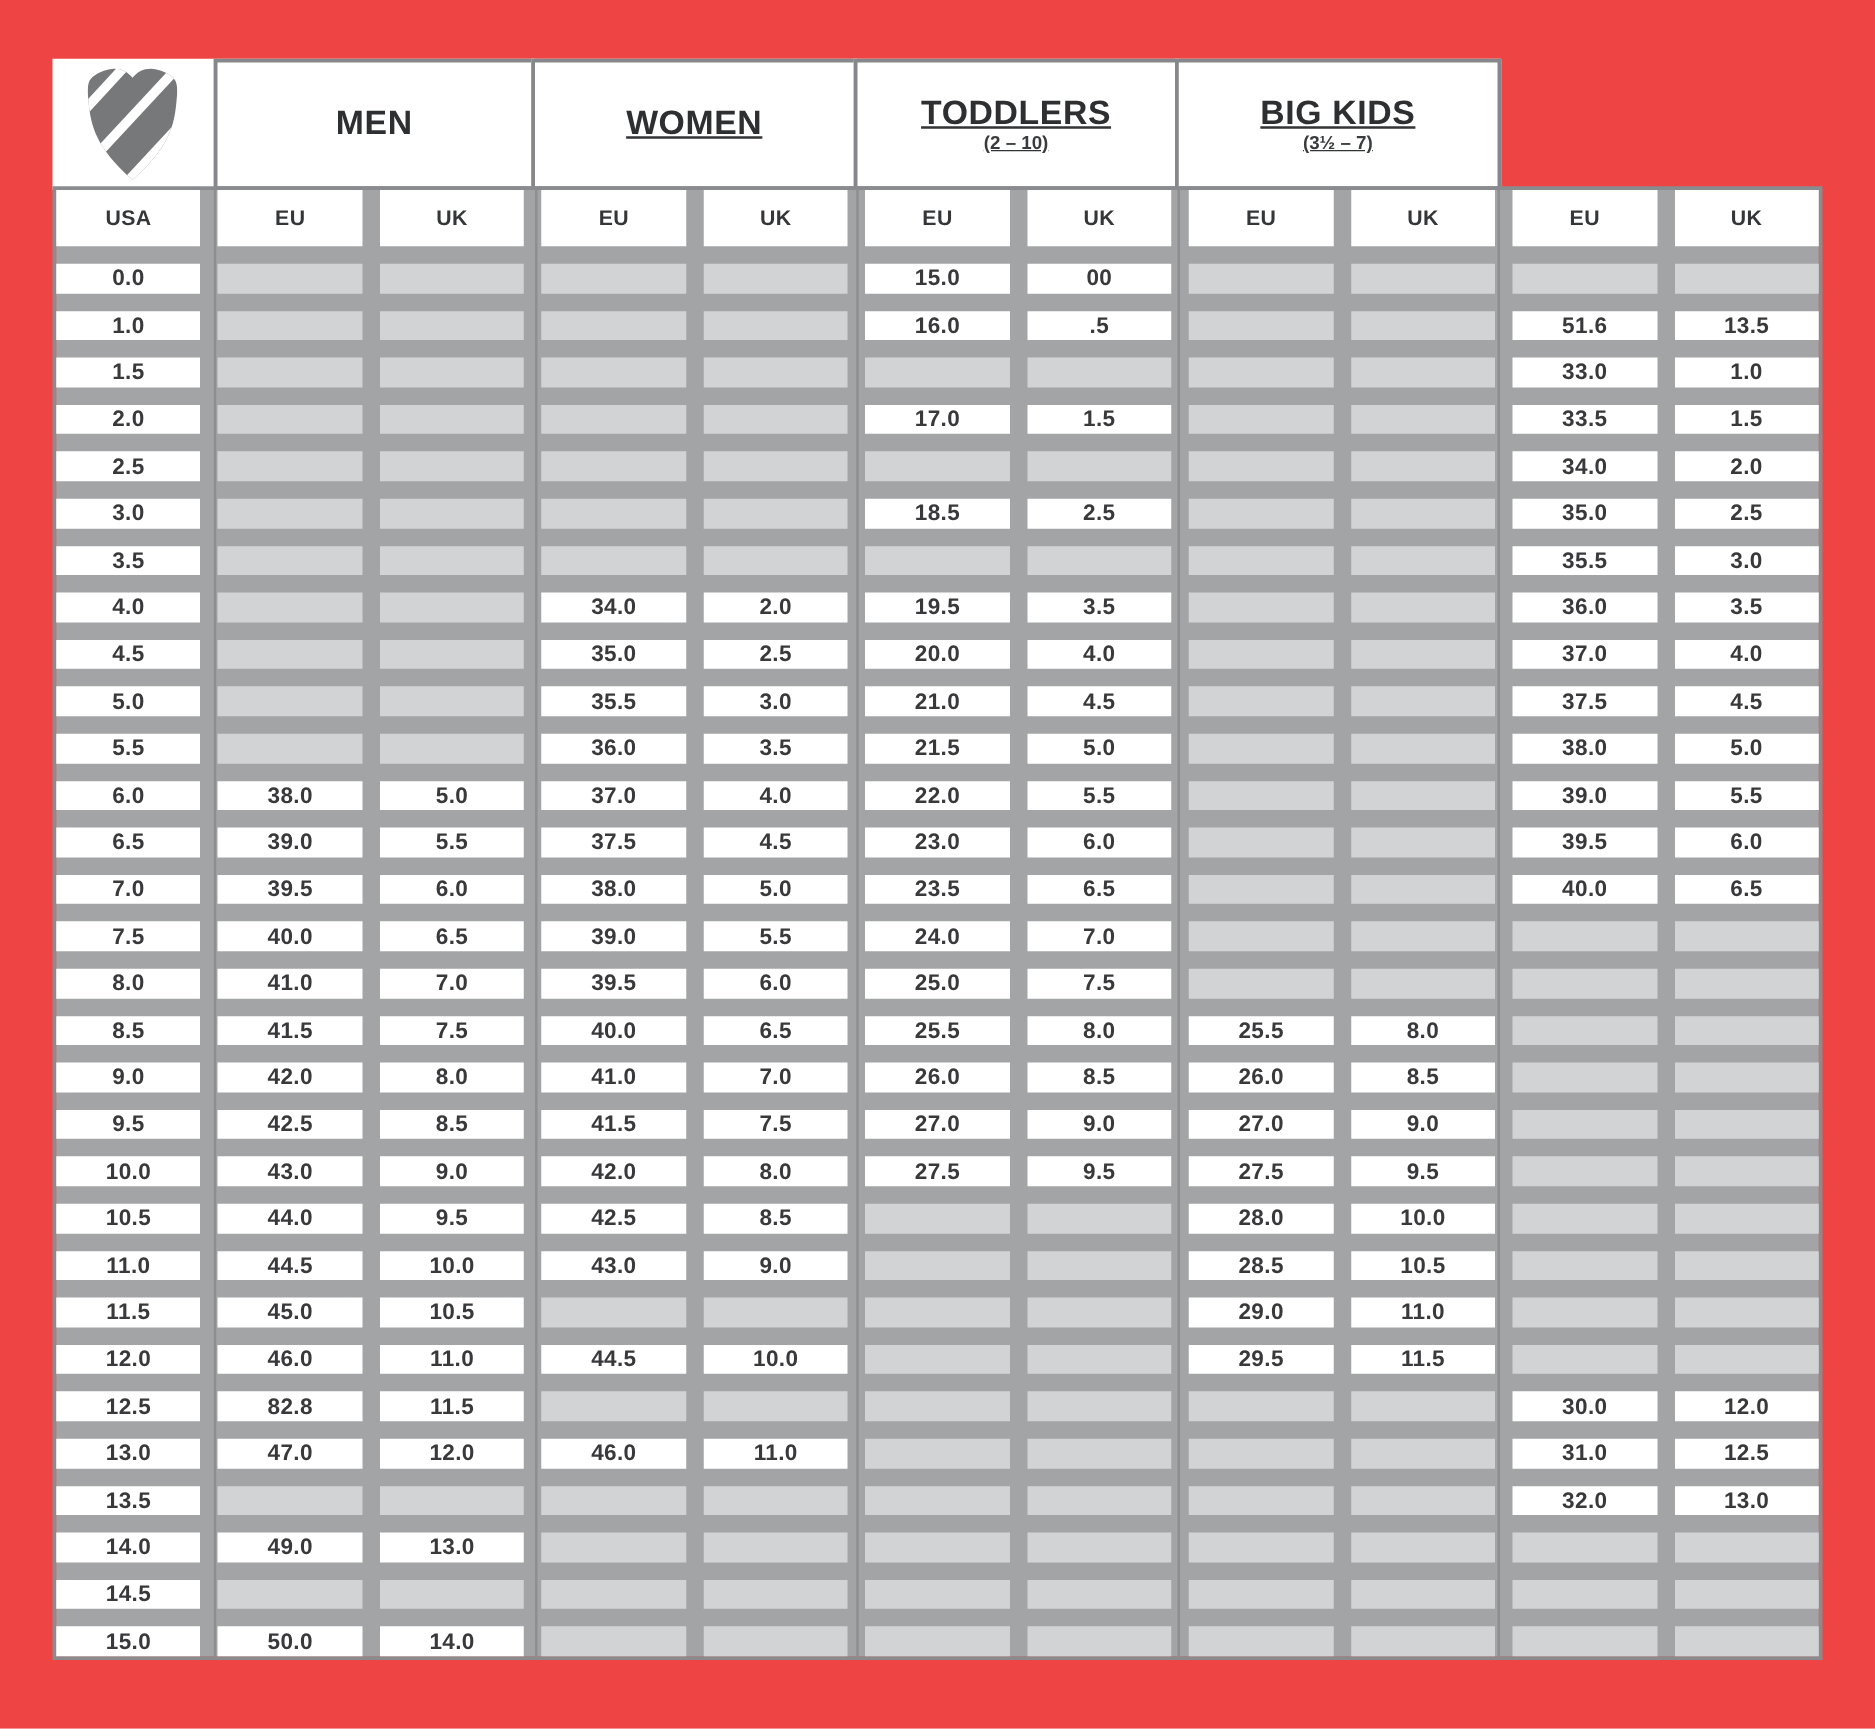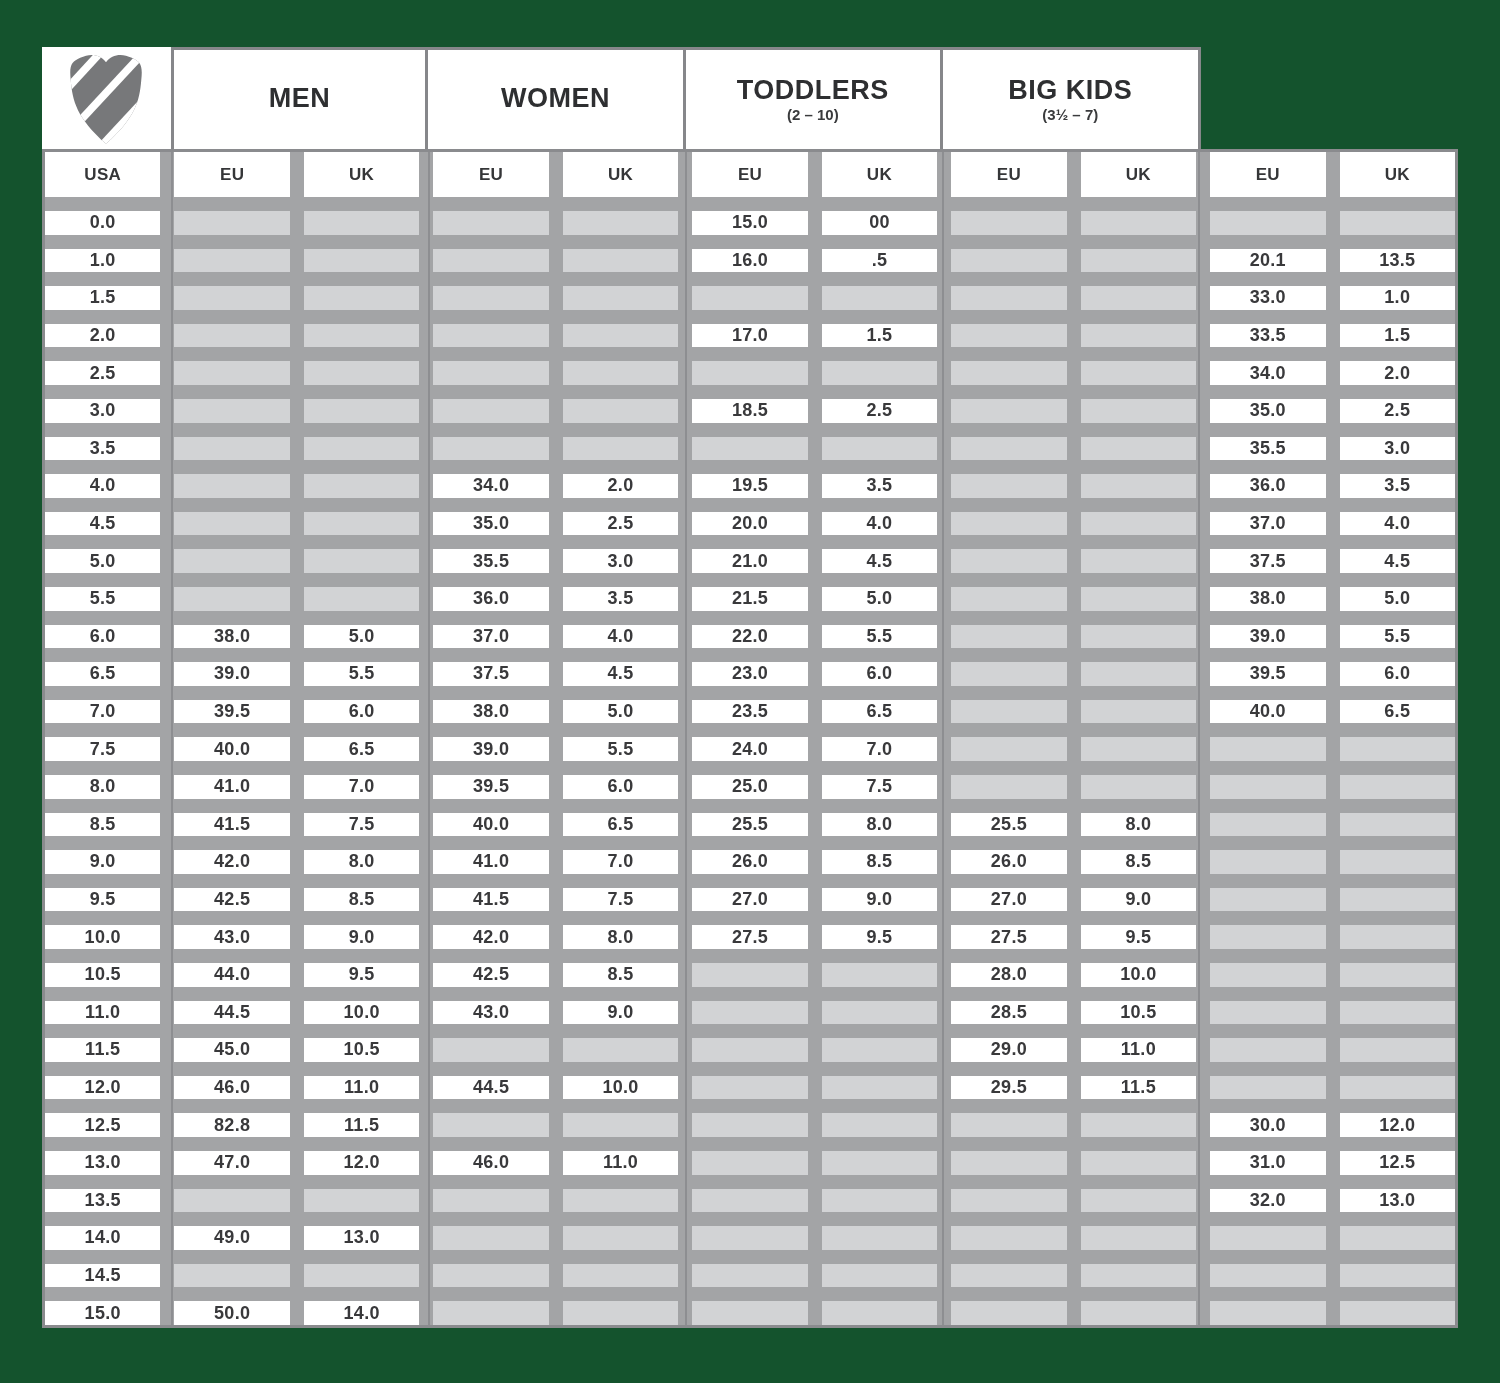--- a/index.html
+++ b/index.html
@@ -1,20 +1,20 @@
 <!DOCTYPE html>
 <html><head>
 <meta charset="utf-8">
 <style>
   html, body { margin: 0; padding: 0; background: #ffffff; }
   .page {
     position: relative;
     width: 1500px;
     height: 1383px;
-    background: #14532d;
+    background: #ef4444;
     font-family: "Liberation Sans", sans-serif;
     color: #333436;
     overflow: hidden;
   }
   .size-table {
     position: absolute;
     left: 42px;
     top: 47px;
     width: 1416px;
   }
@@ -34,21 +34,21 @@
   .group {
     grid-column: span 2;
     display: flex;
     flex-direction: column;
     align-items: center;
     justify-content: center;
     background: #ffffff;
     border: 3px solid #86878a;
     box-sizing: border-box;
   }
-  .group + .group { margin-left: -3px; }
+  .group + .group { margin-left: -3px; text-decoration: underline; }
   .group-label {
     font-size: 27px;
     font-weight: 700;
     letter-spacing: 0.5px;
     line-height: 1.05;
     color: #2e2f31;
   }
   .group-sub {
     font-size: 15px;
     font-weight: 700;
@@ -160,21 +160,21 @@
           <div class="cell blank"></div>
           <div class="cell val">1.0</div>
           <div class="cell blank"></div>
           <div class="cell blank"></div>
           <div class="cell blank"></div>
           <div class="cell blank"></div>
           <div class="cell val">16.0</div>
           <div class="cell val">.5</div>
           <div class="cell blank"></div>
           <div class="cell blank"></div>
-          <div class="cell val">20.1</div>
+          <div class="cell val">51.6</div>
           <div class="cell val">13.5</div>
           <div class="cell val">1.5</div>
           <div class="cell blank"></div>
           <div class="cell blank"></div>
           <div class="cell blank"></div>
           <div class="cell blank"></div>
           <div class="cell blank"></div>
           <div class="cell blank"></div>
           <div class="cell blank"></div>
           <div class="cell blank"></div>

